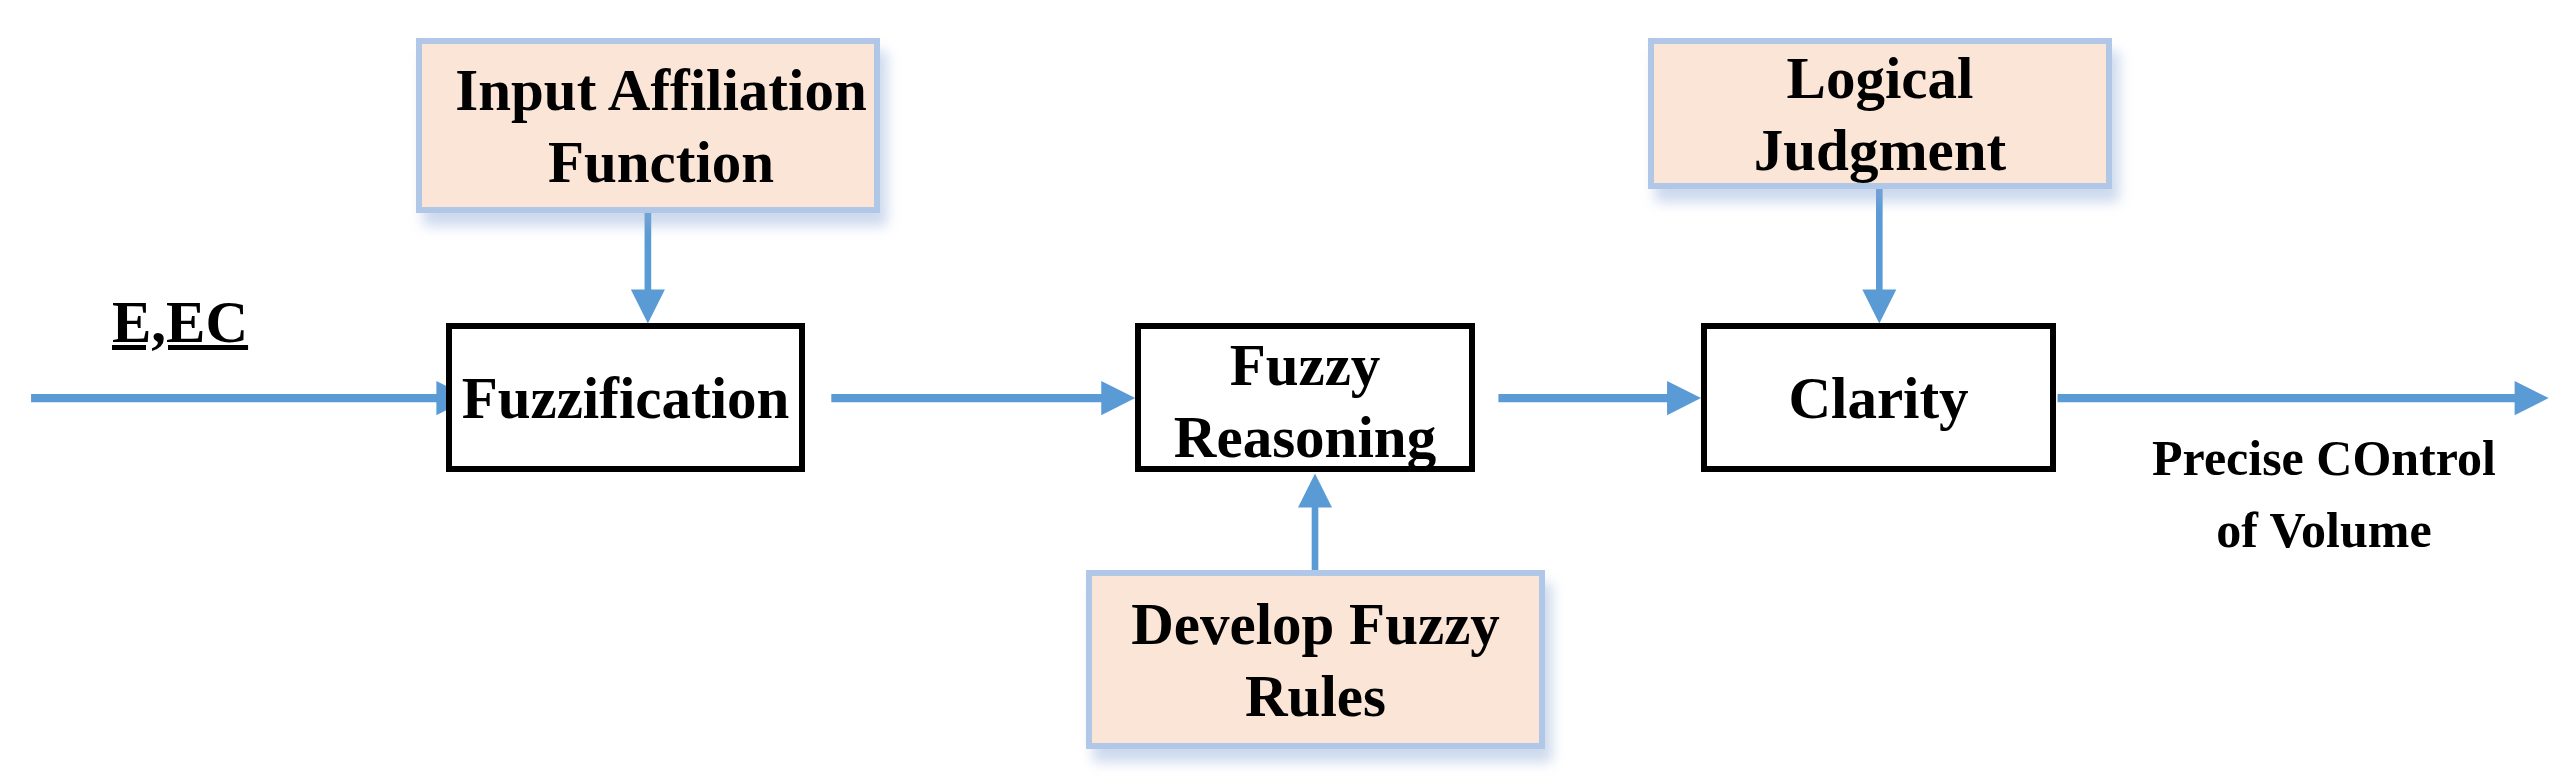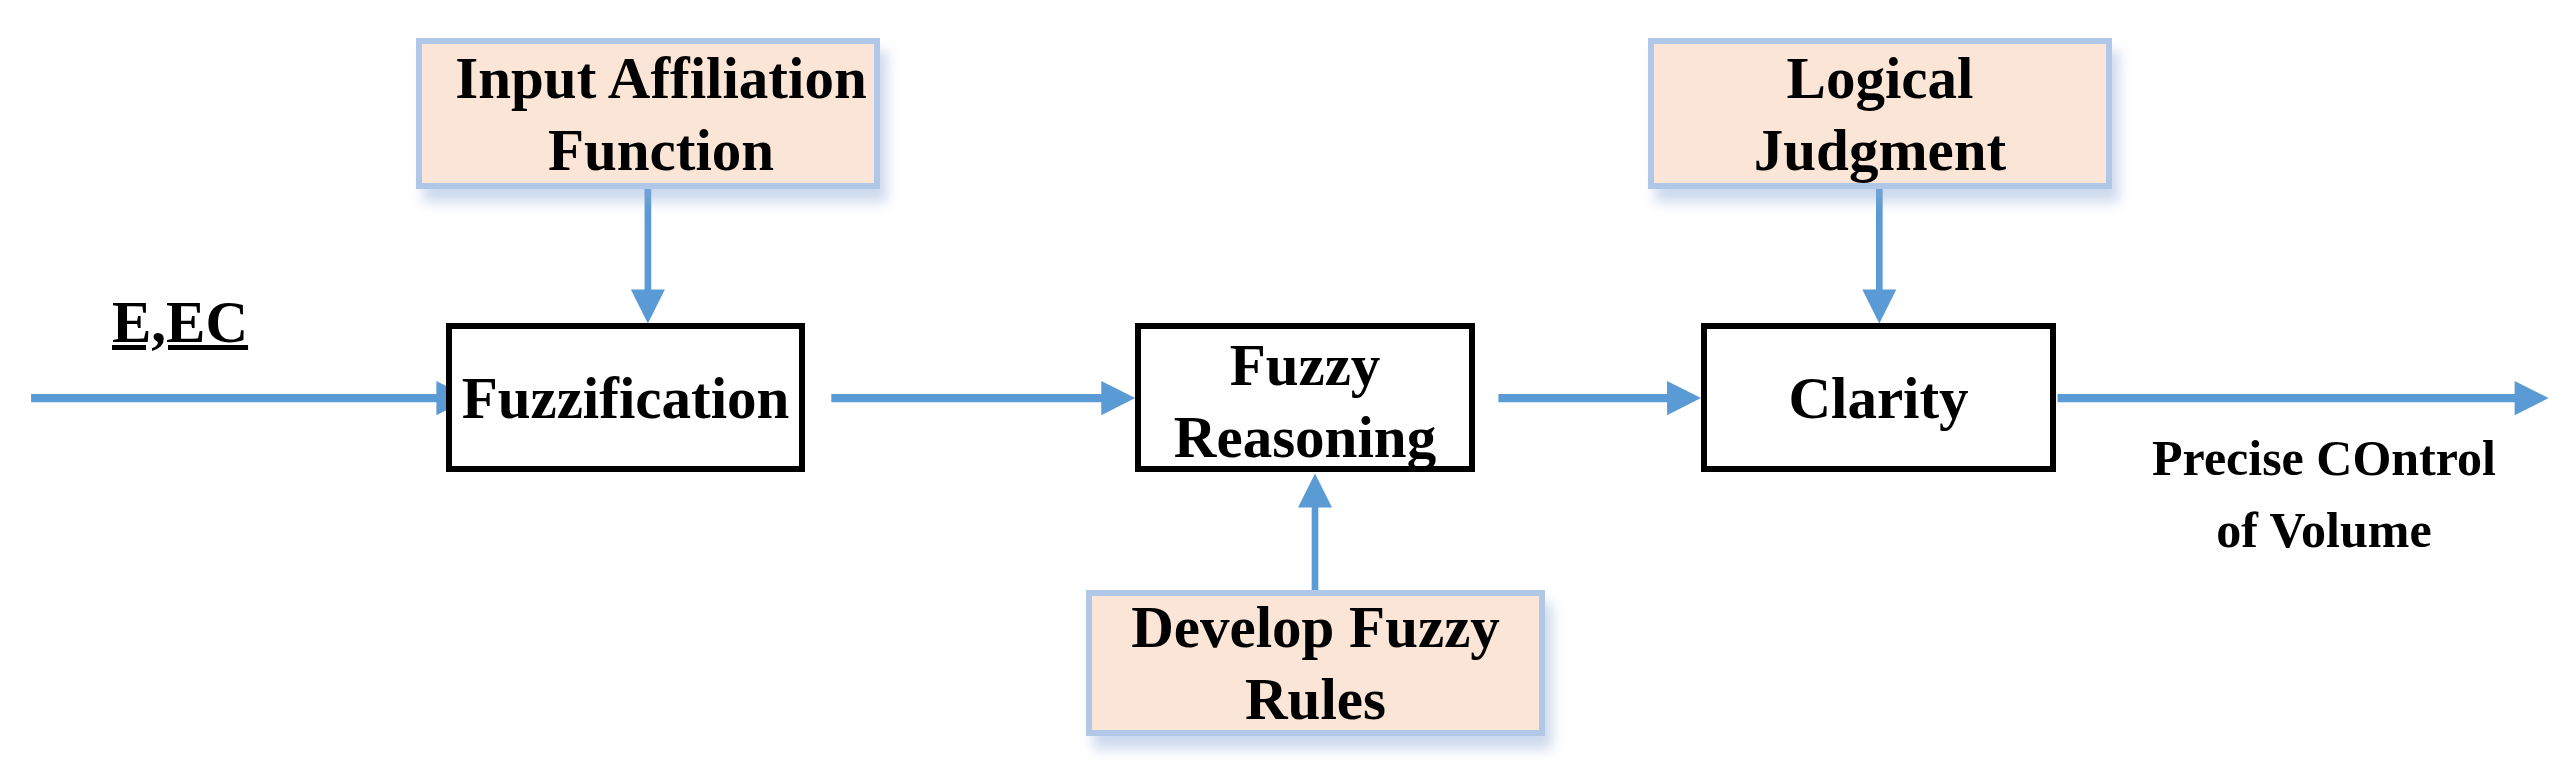--- a/index.html
+++ b/index.html
@@ -84,31 +84,31 @@
     <g>
       <line class="shaft-v" x1="2541" y1="254" x2="2541" y2="393"></line>
       <polygon class="head" points="2518,391 2564,391 2541,437"></polygon>
     </g>
     <g>
       <line class="shaft-v" x1="1778" y1="826" x2="1778" y2="684"></line>
       <polygon class="head" points="1755,686 1801,686 1778,640"></polygon>
     </g>
   </svg>
 
-  <div class="node annotation" style="left:416px;top:38px;width:464px;height:151px;padding-left:26px;">
+  <div class="node annotation" style="left:416px;top:38px;width:464px;height:175px;padding-left:26px;">
     <span>Input Affiliation</span>
     <span>Function</span>
   </div>
 
   <div class="node annotation" style="left:1648px;top:38px;width:464px;height:151px;">
     <span>Logical</span>
     <span>Judgment</span>
   </div>
 
-  <div class="node annotation" style="left:1086px;top:590px;width:459px;height:146px;">
+  <div class="node annotation" style="left:1086px;top:570px;width:459px;height:179px;">
     <span>Develop Fuzzy</span>
     <span>Rules</span>
   </div>
 
   <div class="node process" style="left:446px;top:323px;width:359px;height:149px;">
     <span>Fuzzification</span>
   </div>
 
   <div class="node process" style="left:1135px;top:323px;width:340px;height:149px;justify-content:space-between;">
     <span>Fuzzy</span>

